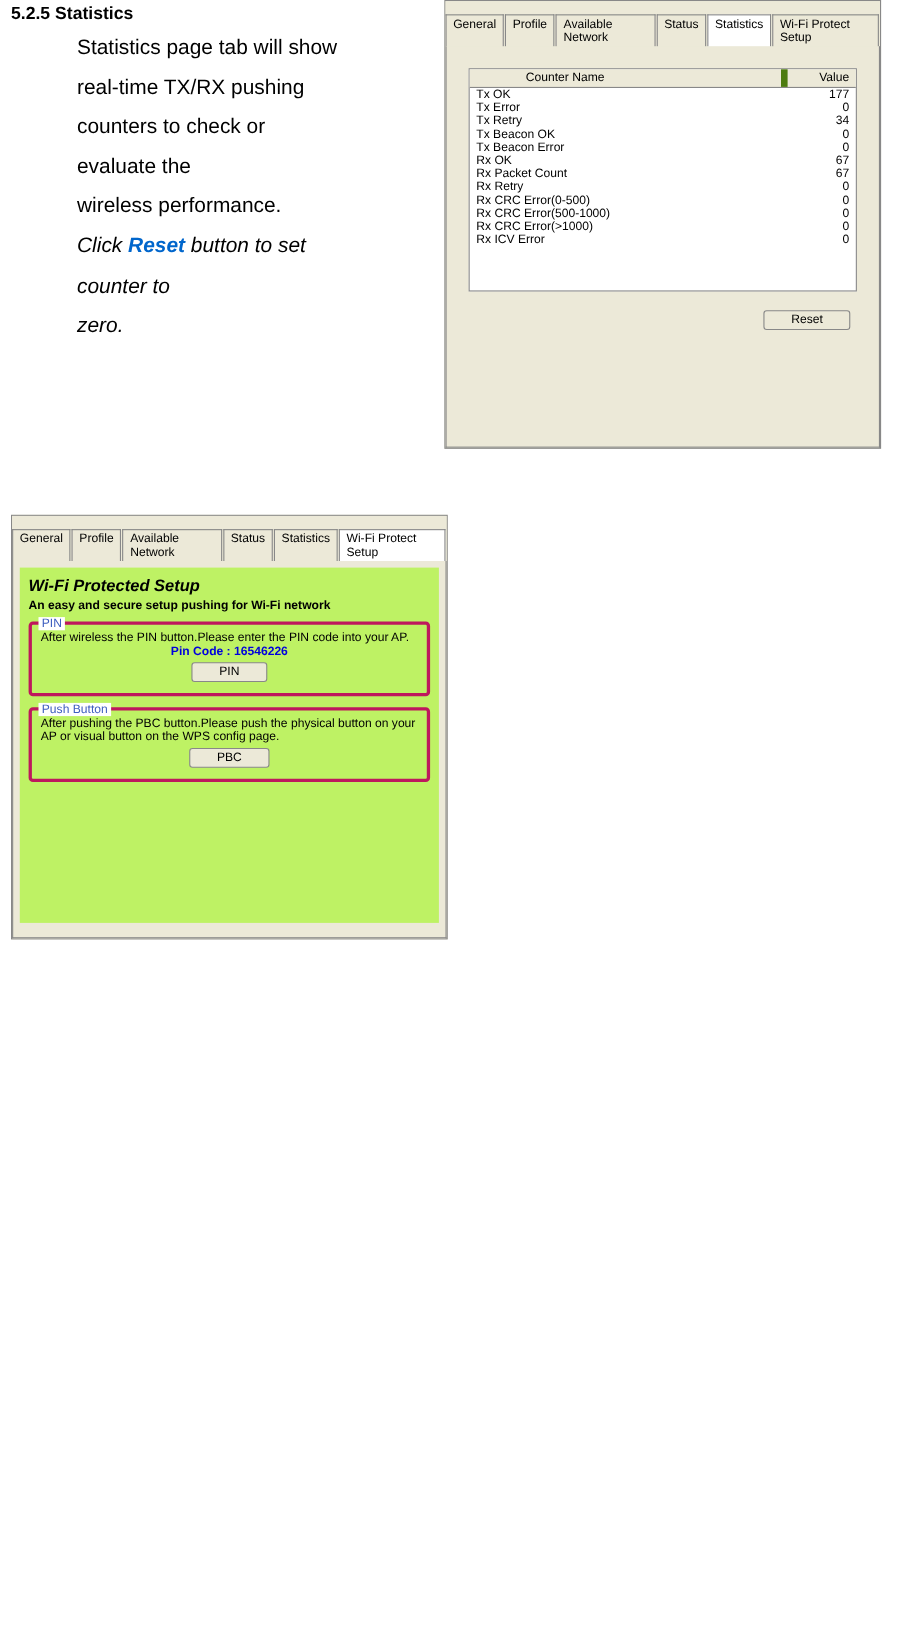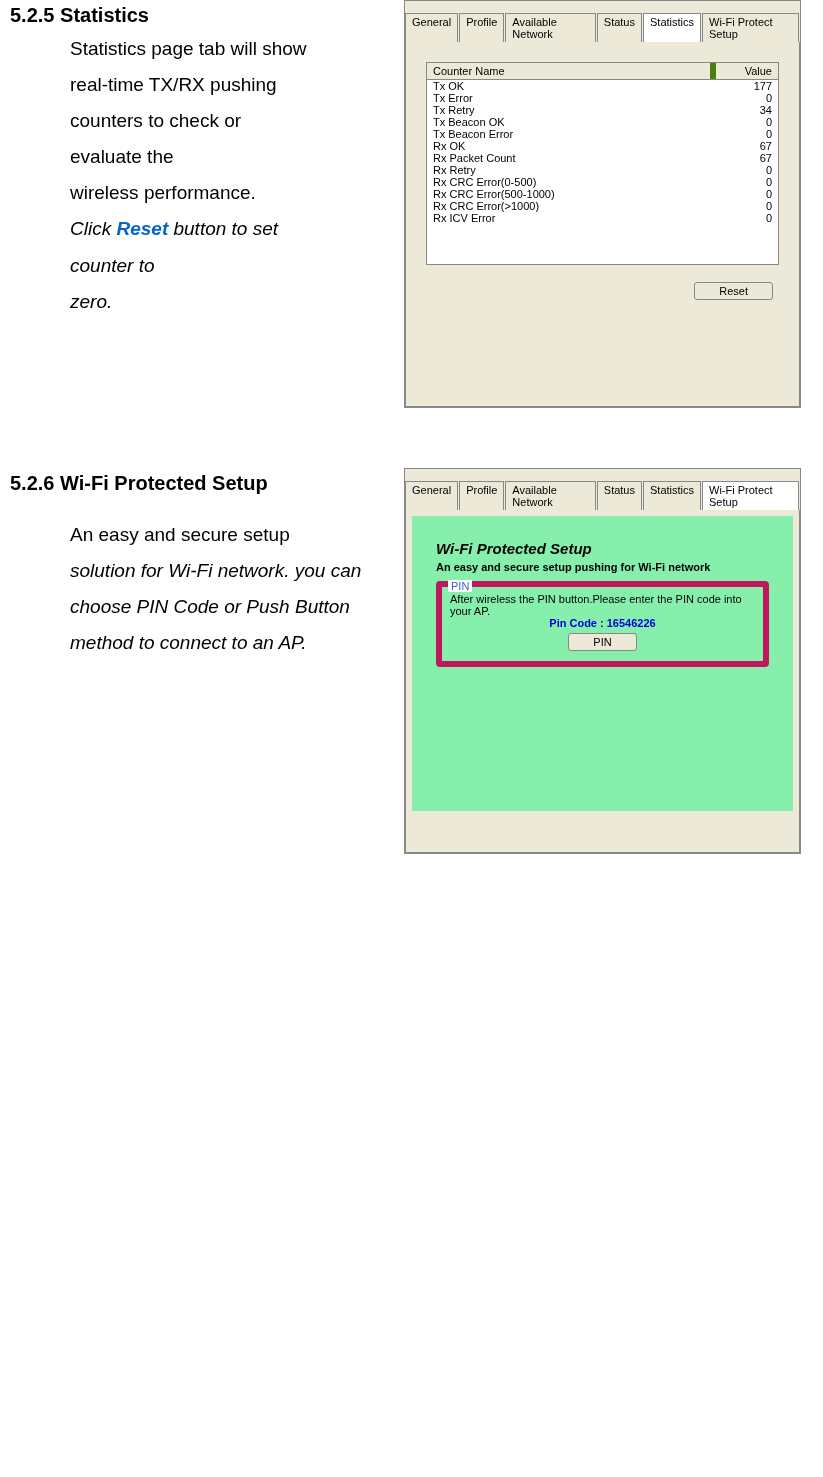--- a/index.html
+++ b/index.html
@@ -19,21 +19,21 @@
     .left-col {
       flex: 0 0 394px;
       padding-right: 0;
     }
     .right-col {
       flex: 1;
       padding-left: 0;
     }
     .section-heading {
       font-weight: bold;
-      font-size: 20px;
+      font-size: 16px;
       margin: 4px 0 4px 0;
     }
     .body-text {
       font-size: 19px;
       line-height: 1.9;
       margin-left: 60px;
     }
     .reset-word {
       color: #0066cc;
       font-weight: bold;
@@ -80,20 +80,21 @@
     .stats-header-row {
       display: flex;
       background: #ece9d8;
       border-bottom: 1px solid #888;
       font-size: 11px;
     }
     .stats-header-col1 {
       flex: 1;
       padding: 2px 6px;
       border-right: 6px solid #4d7c0f;
+      margin-left: 45px;
     }
     .stats-header-col2 {
       width: 50px;
       padding: 2px 6px;
       text-align: right;
     }
     .stats-body {
       font-size: 11px;
     }
     .stats-row {
@@ -115,38 +116,38 @@
     }
     .win-button {
       padding: 2px 24px;
       font-size: 11px;
       background: #ece9d8;
       border: 1px solid #888;
       border-radius: 3px;
     }
 
     .wps-content {
-      background: #86efac;
-      padding: 24px;
+      background: #bef264;
+      padding: 8px;
       font-size: 11px;
     }
     .wps-title {
       font-size: 15px;
       font-weight: bold;
       color: #000;
       margin-bottom: 4px;
       font-style: italic;
     }
     .wps-subtitle {
       font-weight: bold;
       font-size: 11px;
       margin-bottom: 8px;
     }
     .fieldset {
-      border: 6px solid #be185d;
+      border: 3px solid #be185d;
       border-radius: 4px;
       padding: 6px 8px 10px;
       margin-bottom: 10px;
       position: relative;
     }
     .fieldset-legend {
       position: absolute;
       top: -7px;
       left: 6px;
       background: white;
@@ -254,48 +255,45 @@
           <div class="reset-button-row">
             <button class="win-button">Reset</button>
           </div>
           <div style="height:90px"></div>
         </div>
       </div>
     </div>
   </div>
 
   <div class="section">
-    <div class="left-col">
-      <div class="section-heading">5.2.6 Wi-Fi Protected Setup</div>
-      <div style="height:18px"></div>
-      <div class="body-text">
-        <span>An easy and secure setup</span><br>
-        <span class="italic-text" style="line-height:1.5">solution for Wi-Fi network. you can choose PIN Code or Push Button method to connect to an AP.</span>
-      </div>
-    </div>
     <div class="right-col">
       <div class="win-tab-panel">
         <div class="tab-row">
           <div class="tab">General</div>
           <div class="tab">Profile</div>
           <div class="tab">Available Network</div>
           <div class="tab">Status</div>
           <div class="tab">Statistics</div>
           <div class="tab active">Wi-Fi Protect Setup</div>
         </div>
         <div class="tab-content" style="min-height:330px; padding:6px; background:#ece9d8">
           <div class="wps-content">
             <div class="wps-title">Wi-Fi Protected Setup</div>
             <div class="wps-subtitle">An easy and secure setup pushing for Wi-Fi network</div>
             <div class="fieldset">
               <div class="fieldset-legend">PIN</div>
               <div>After wireless the PIN button.Please enter the PIN code into your AP.</div>
               <div class="pin-code">Pin Code :  16546226</div>
               <div class="center-btn"><button class="win-button">PIN</button></div>
             </div>
+            <div class="fieldset">
+              <div class="fieldset-legend">Push Button</div>
+              <div>After pushing the PBC button.Please push the physical button on your AP or visual button on the WPS config page.</div>
+              <div class="center-btn"><button class="win-button">PBC</button></div>
+            </div>
             <div style="height:110px"></div>
           </div>
         </div>
       </div>
     </div>
   </div>
 
 </div>
 
 </body></html>

